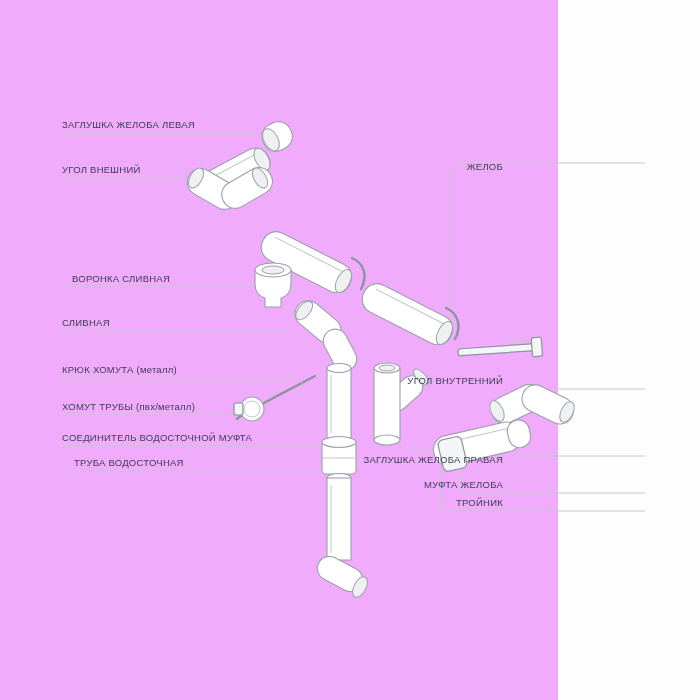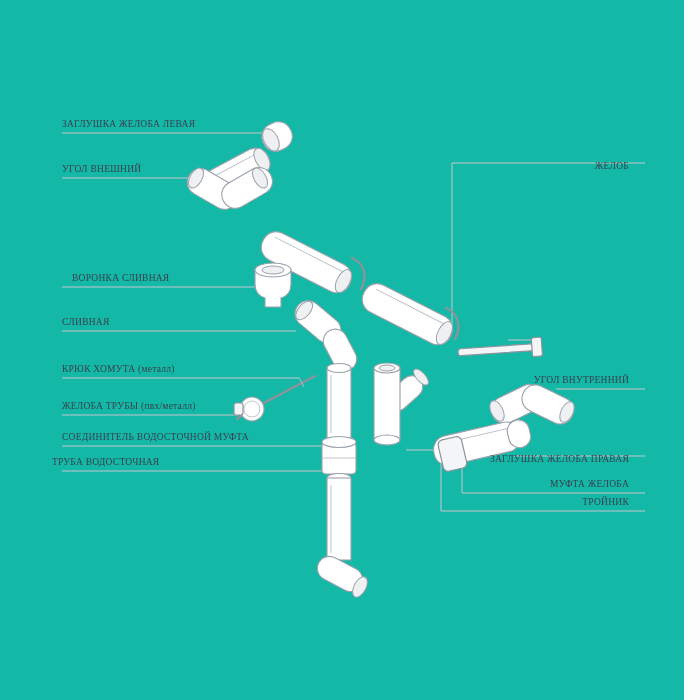--- a/index.html
+++ b/index.html
@@ -1,21 +1,21 @@
 <!DOCTYPE html>
 <html><head>
 <meta charset="utf-8">
 <style>
   html,body{margin:0;padding:0;}
   body{
     width:700px;height:700px;overflow:hidden;
     background:#fdfdfd;
     font-family:"Liberation Sans","DejaVu Sans",sans-serif;
   }
-  .stage{position:relative;width:684px;height:700px;background:#14b8a6;font-family:Liberation Serif, serif;}
+  .stage{position:relative;width:558px;height:700px;background:#f0abfc;}
   svg.art{position:absolute;left:0;top:0;}
   .part{fill:#ffffff;stroke:#9aa1ab;stroke-width:1.1;}
   .shade{fill:#eef0f2;stroke:#9aa1ab;stroke-width:1;}
   .rim{fill:none;stroke:#bcc2c9;stroke-width:0.9;}
   .metal{fill:#f4f5f6;stroke:#8d939c;stroke-width:1.2;}
   .rod{fill:none;stroke:#8d939c;stroke-width:2.4;stroke-linecap:round;}
   .leader{fill:none;stroke:#c5c8cd;stroke-width:1;}
   .lbl{
     position:absolute;
     font-size:9.5px;line-height:11px;letter-spacing:.25px;
@@ -174,23 +174,23 @@
       <circle class="rim" cx="252" cy="409" r="8"></circle>
       <rect class="metal" x="234" y="403" width="9" height="12" rx="2"></rect>
     </g>
   </svg>
 
   <div class="lbl" style="left:62px;top:119px;">ЗАГЛУШКА ЖЕЛОБА ЛЕВАЯ</div>
   <div class="lbl" style="left:62px;top:164px;">УГОЛ ВНЕШНИЙ</div>
   <div class="lbl" style="left:72px;top:273px;">ВОРОНКА СЛИВНАЯ</div>
   <div class="lbl" style="left:62px;top:317px;">СЛИВНАЯ</div>
   <div class="lbl" style="left:62px;top:364px;">КРЮК ХОМУТА (металл)</div>
-  <div class="lbl" style="left:62px;top:401px;">ЖЕЛОБА ТРУБЫ (пвх/металл)</div>
+  <div class="lbl" style="left:62px;top:401px;">ХОМУТ ТРУБЫ (пвх/металл)</div>
   <div class="lbl" style="left:62px;top:432px;">СОЕДИНИТЕЛЬ ВОДОСТОЧНОЙ МУФТА</div>
-  <div class="lbl" style="left:52px;top:457px;">ТРУБА ВОДОСТОЧНАЯ</div>
+  <div class="lbl" style="left:74px;top:457px;">ТРУБА ВОДОСТОЧНАЯ</div>
 
   <div class="lbl right" style="right:55px;top:149px;margin-top:12px;">ЖЕЛОБ</div>
   <div class="lbl right" style="right:55px;top:375px;">УГОЛ ВНУТРЕННИЙ</div>
   <div class="lbl right" style="right:55px;top:442px;margin-top:12px;">ЗАГЛУШКА ЖЕЛОБА ПРАВАЯ</div>
   <div class="lbl right" style="right:55px;top:479px;">МУФТА ЖЕЛОБА</div>
   <div class="lbl right" style="right:55px;top:497px;">ТРОЙНИК</div>
 
 </div>
 
 </body></html>

